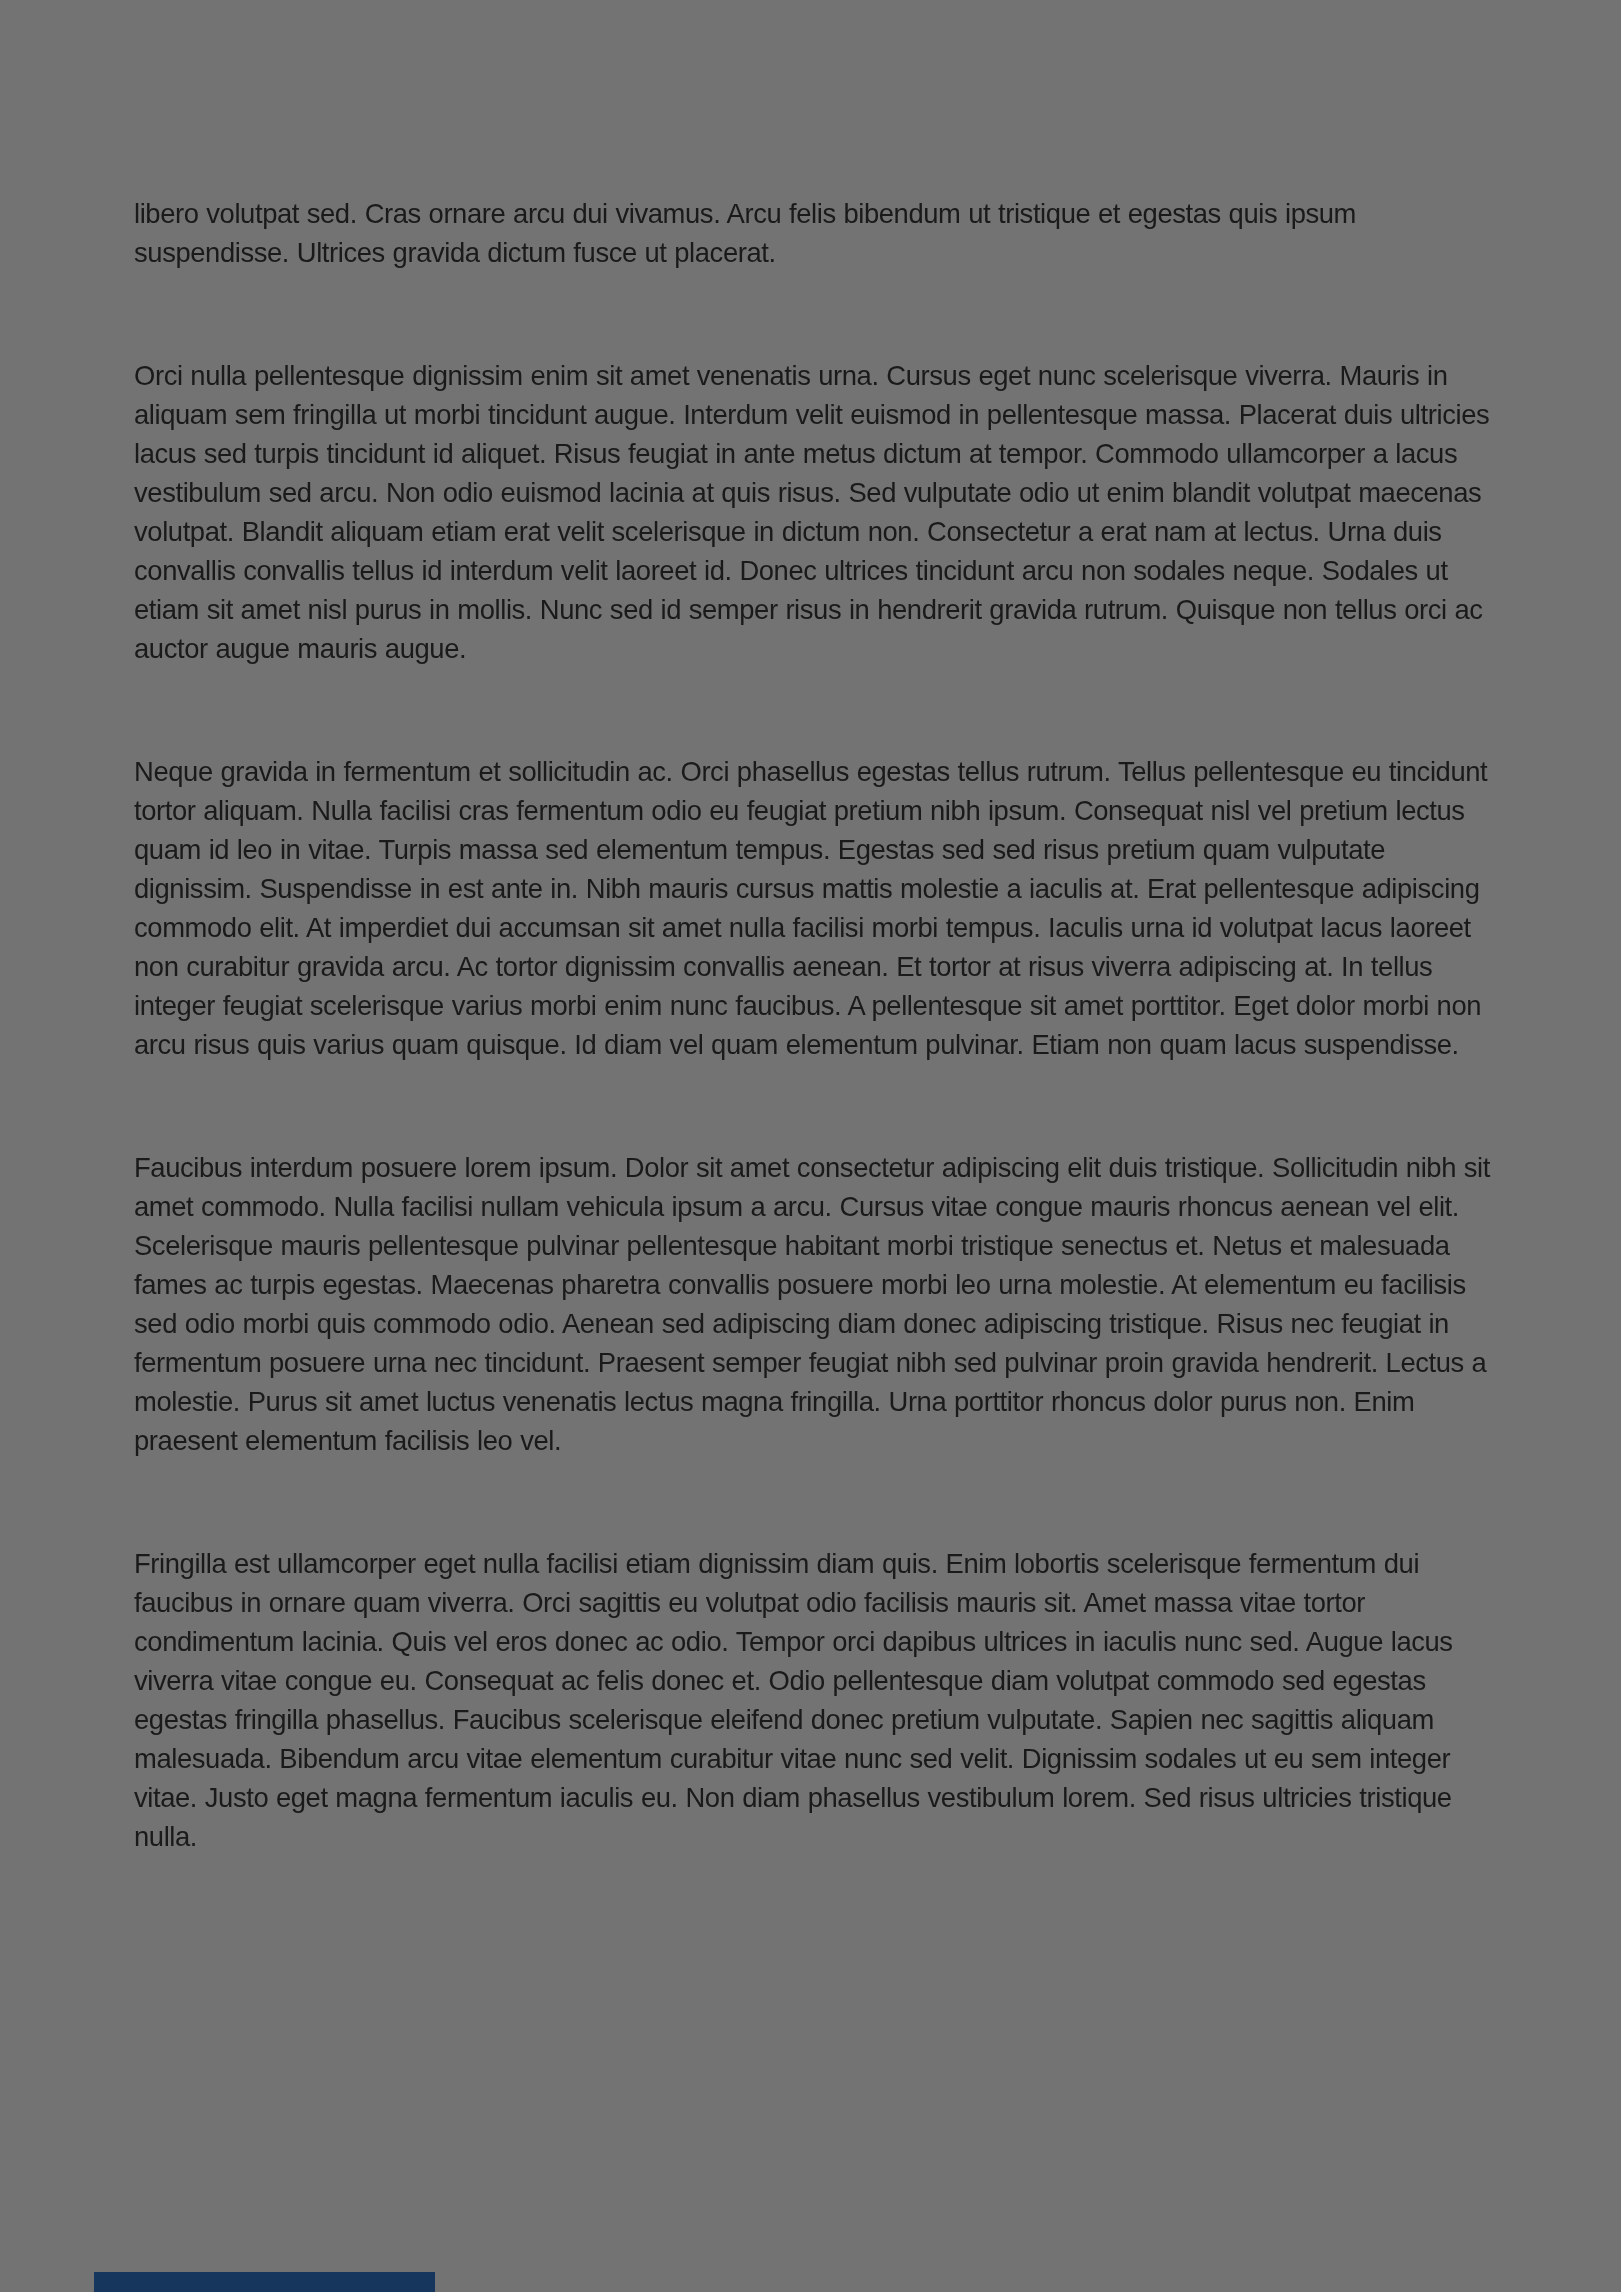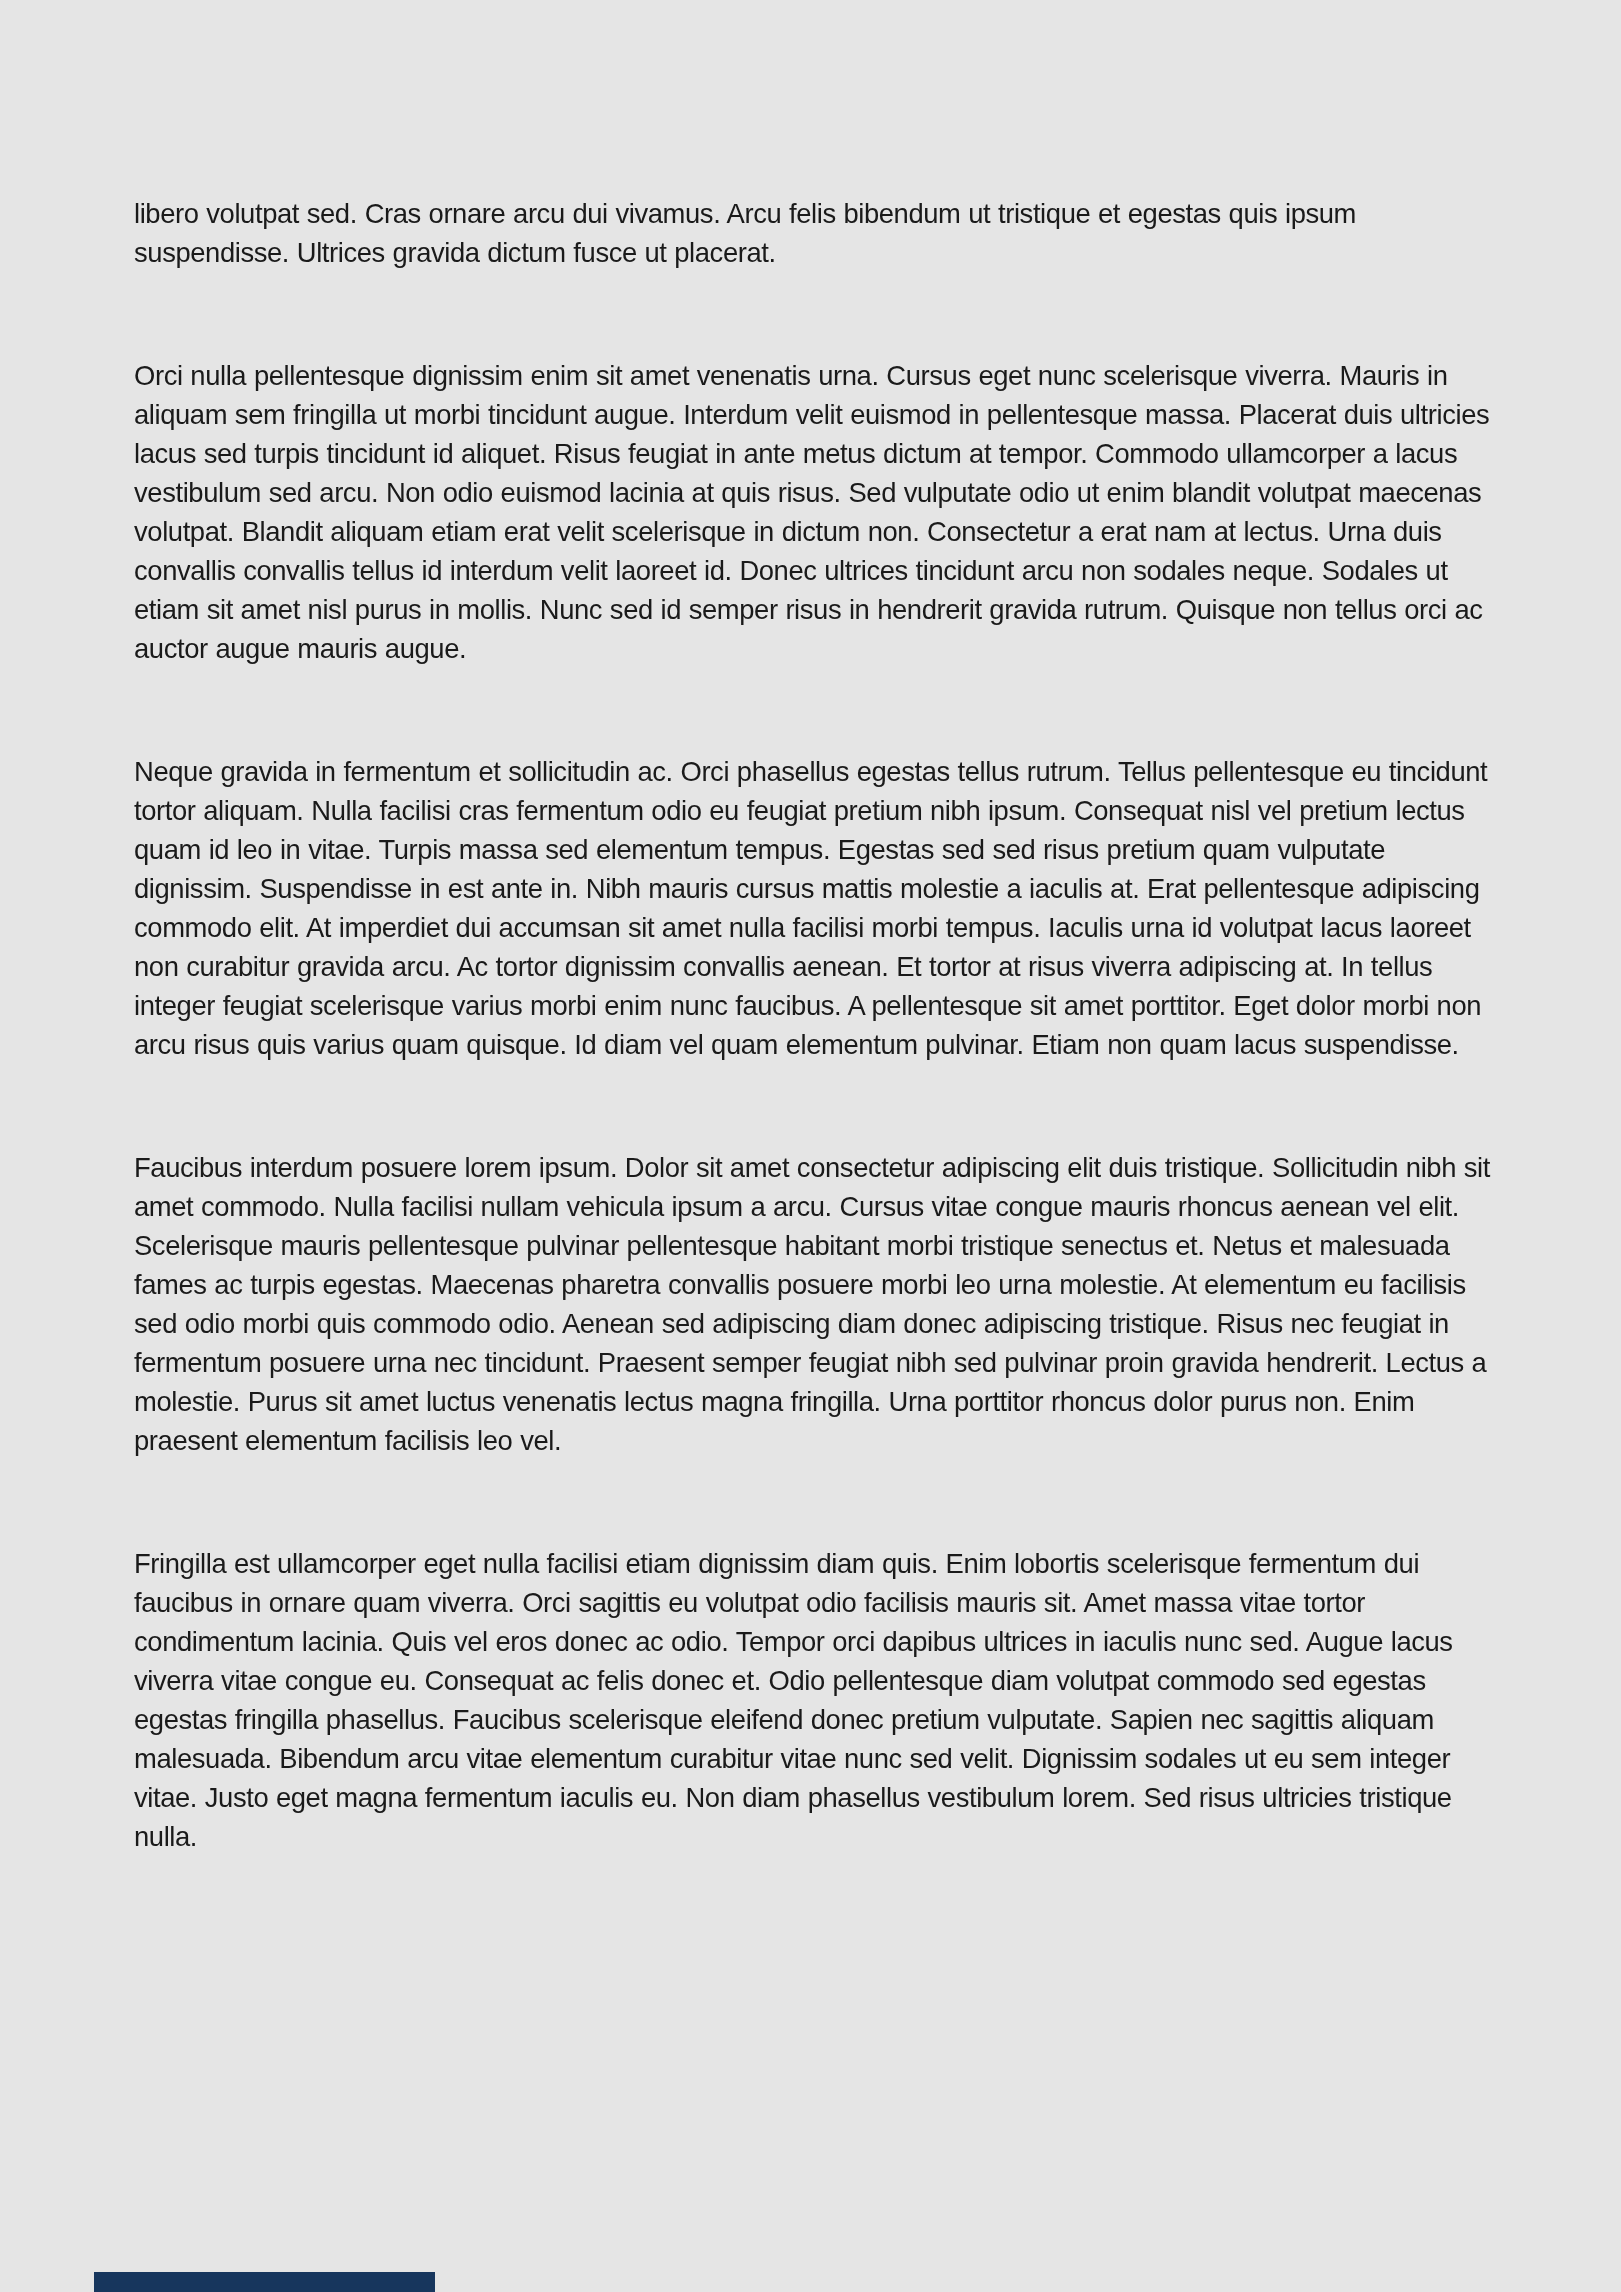--- a/index.html
+++ b/index.html
@@ -13,21 +13,21 @@
     position: relative;
     overflow: hidden;
     font-family: "Liberation Sans", sans-serif;
   }
   .page {
     position: absolute;
     top: 0;
     left: 0;
     width: 1621px;
     height: 2293px;
-    background: #e5e5e5;
+    background: #737373;
   }
   .content {
     position: absolute;
     top: 194px;
     left: 134px;
     width: 1368px;
   }
   .content p {
     margin: 0 0 84px 0;
     font-size: 27.4px;

